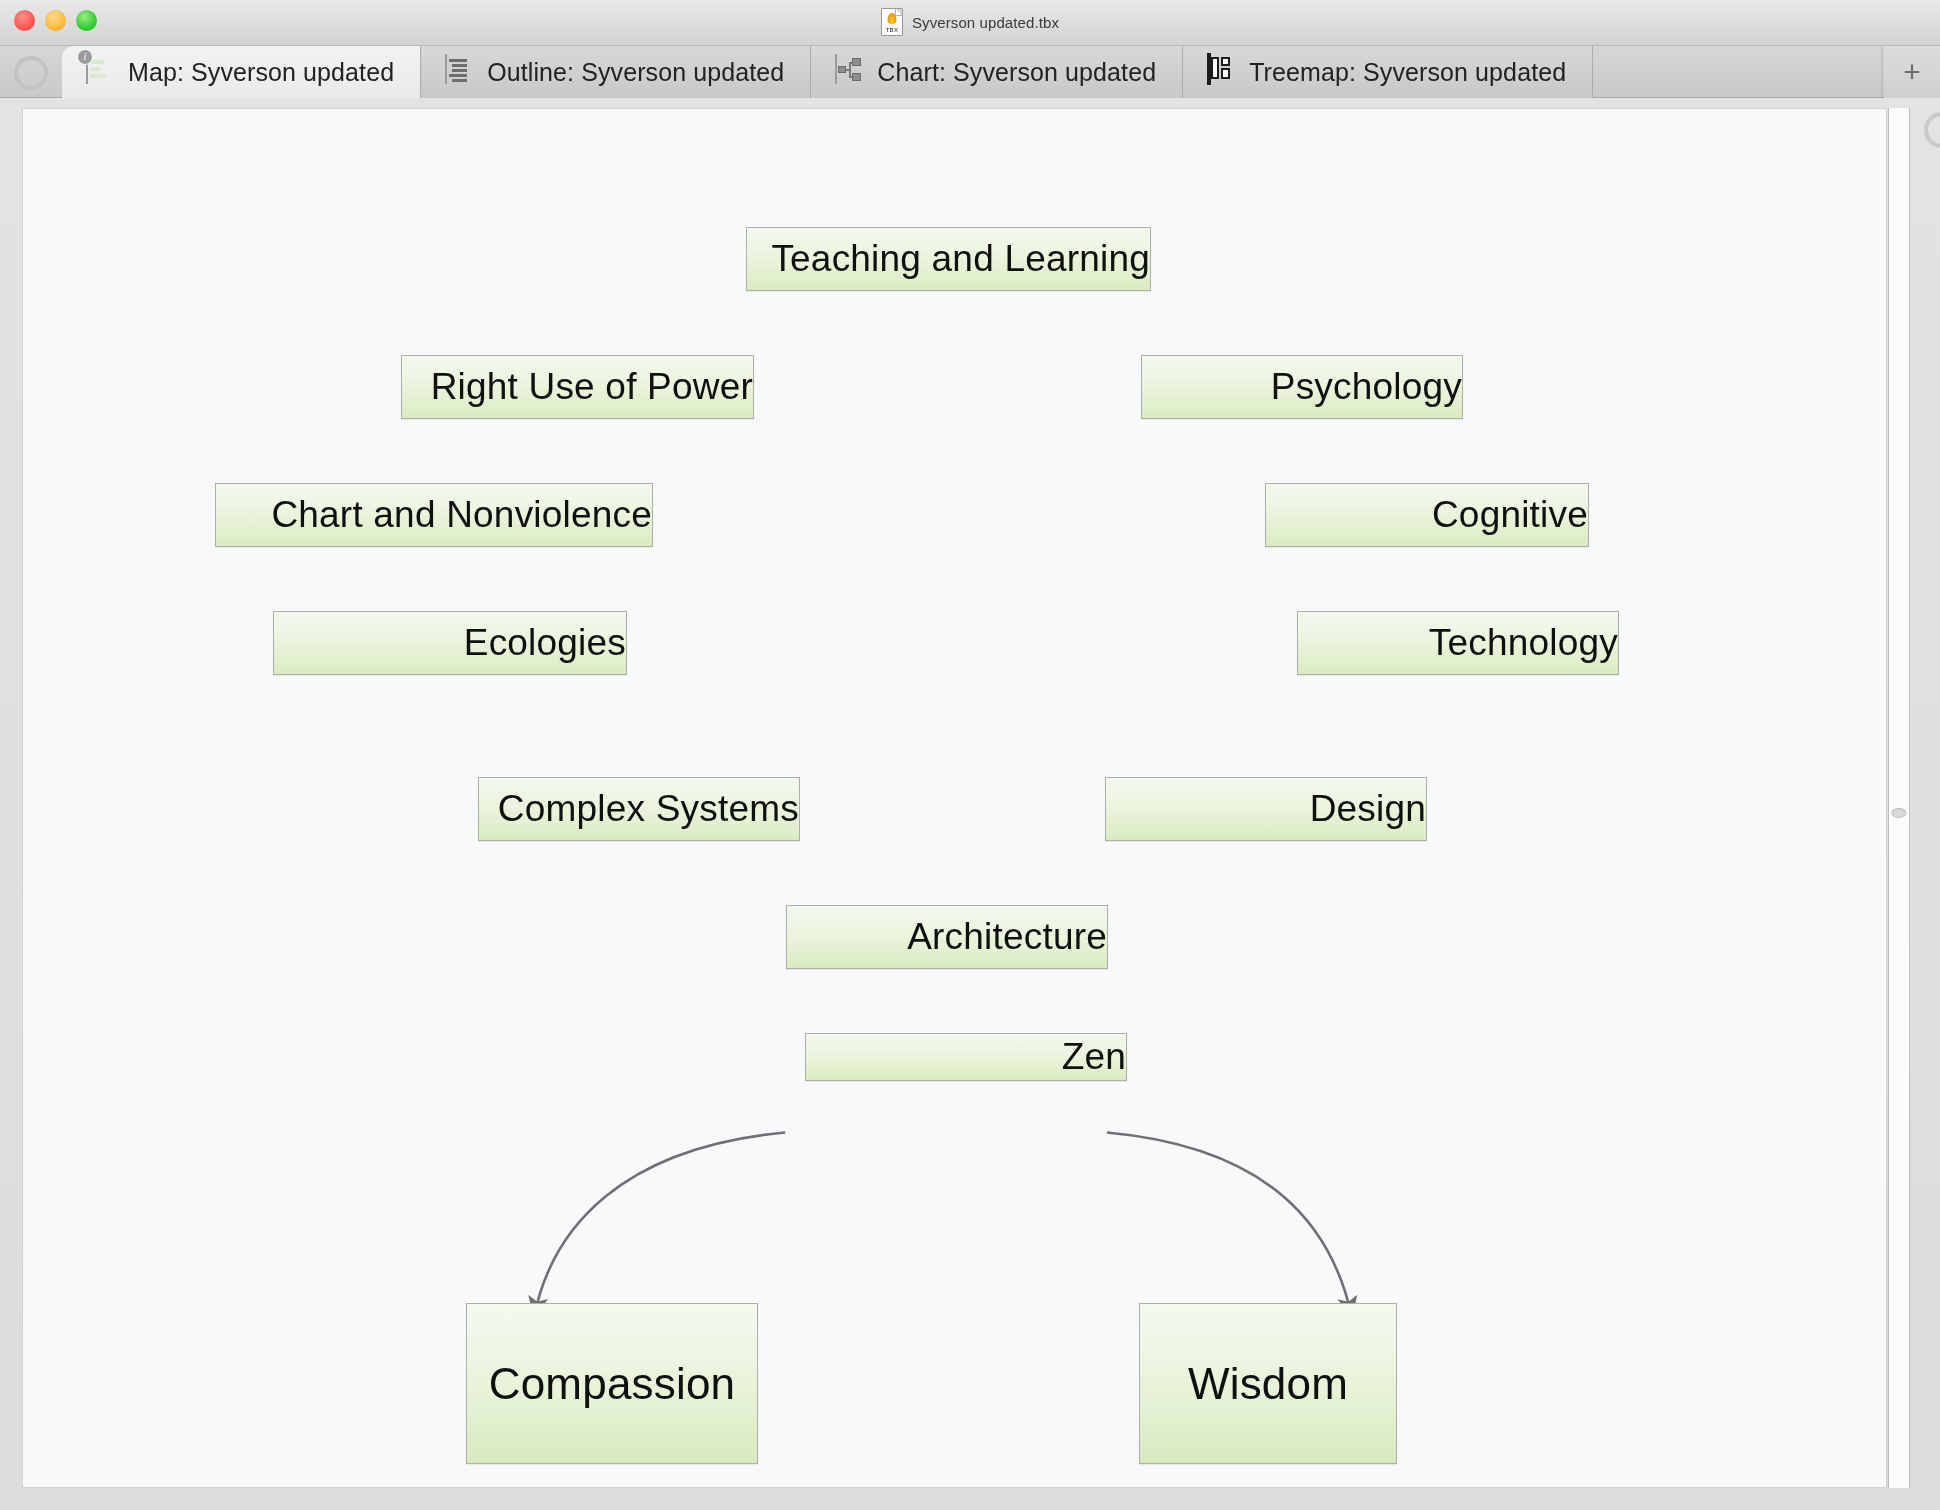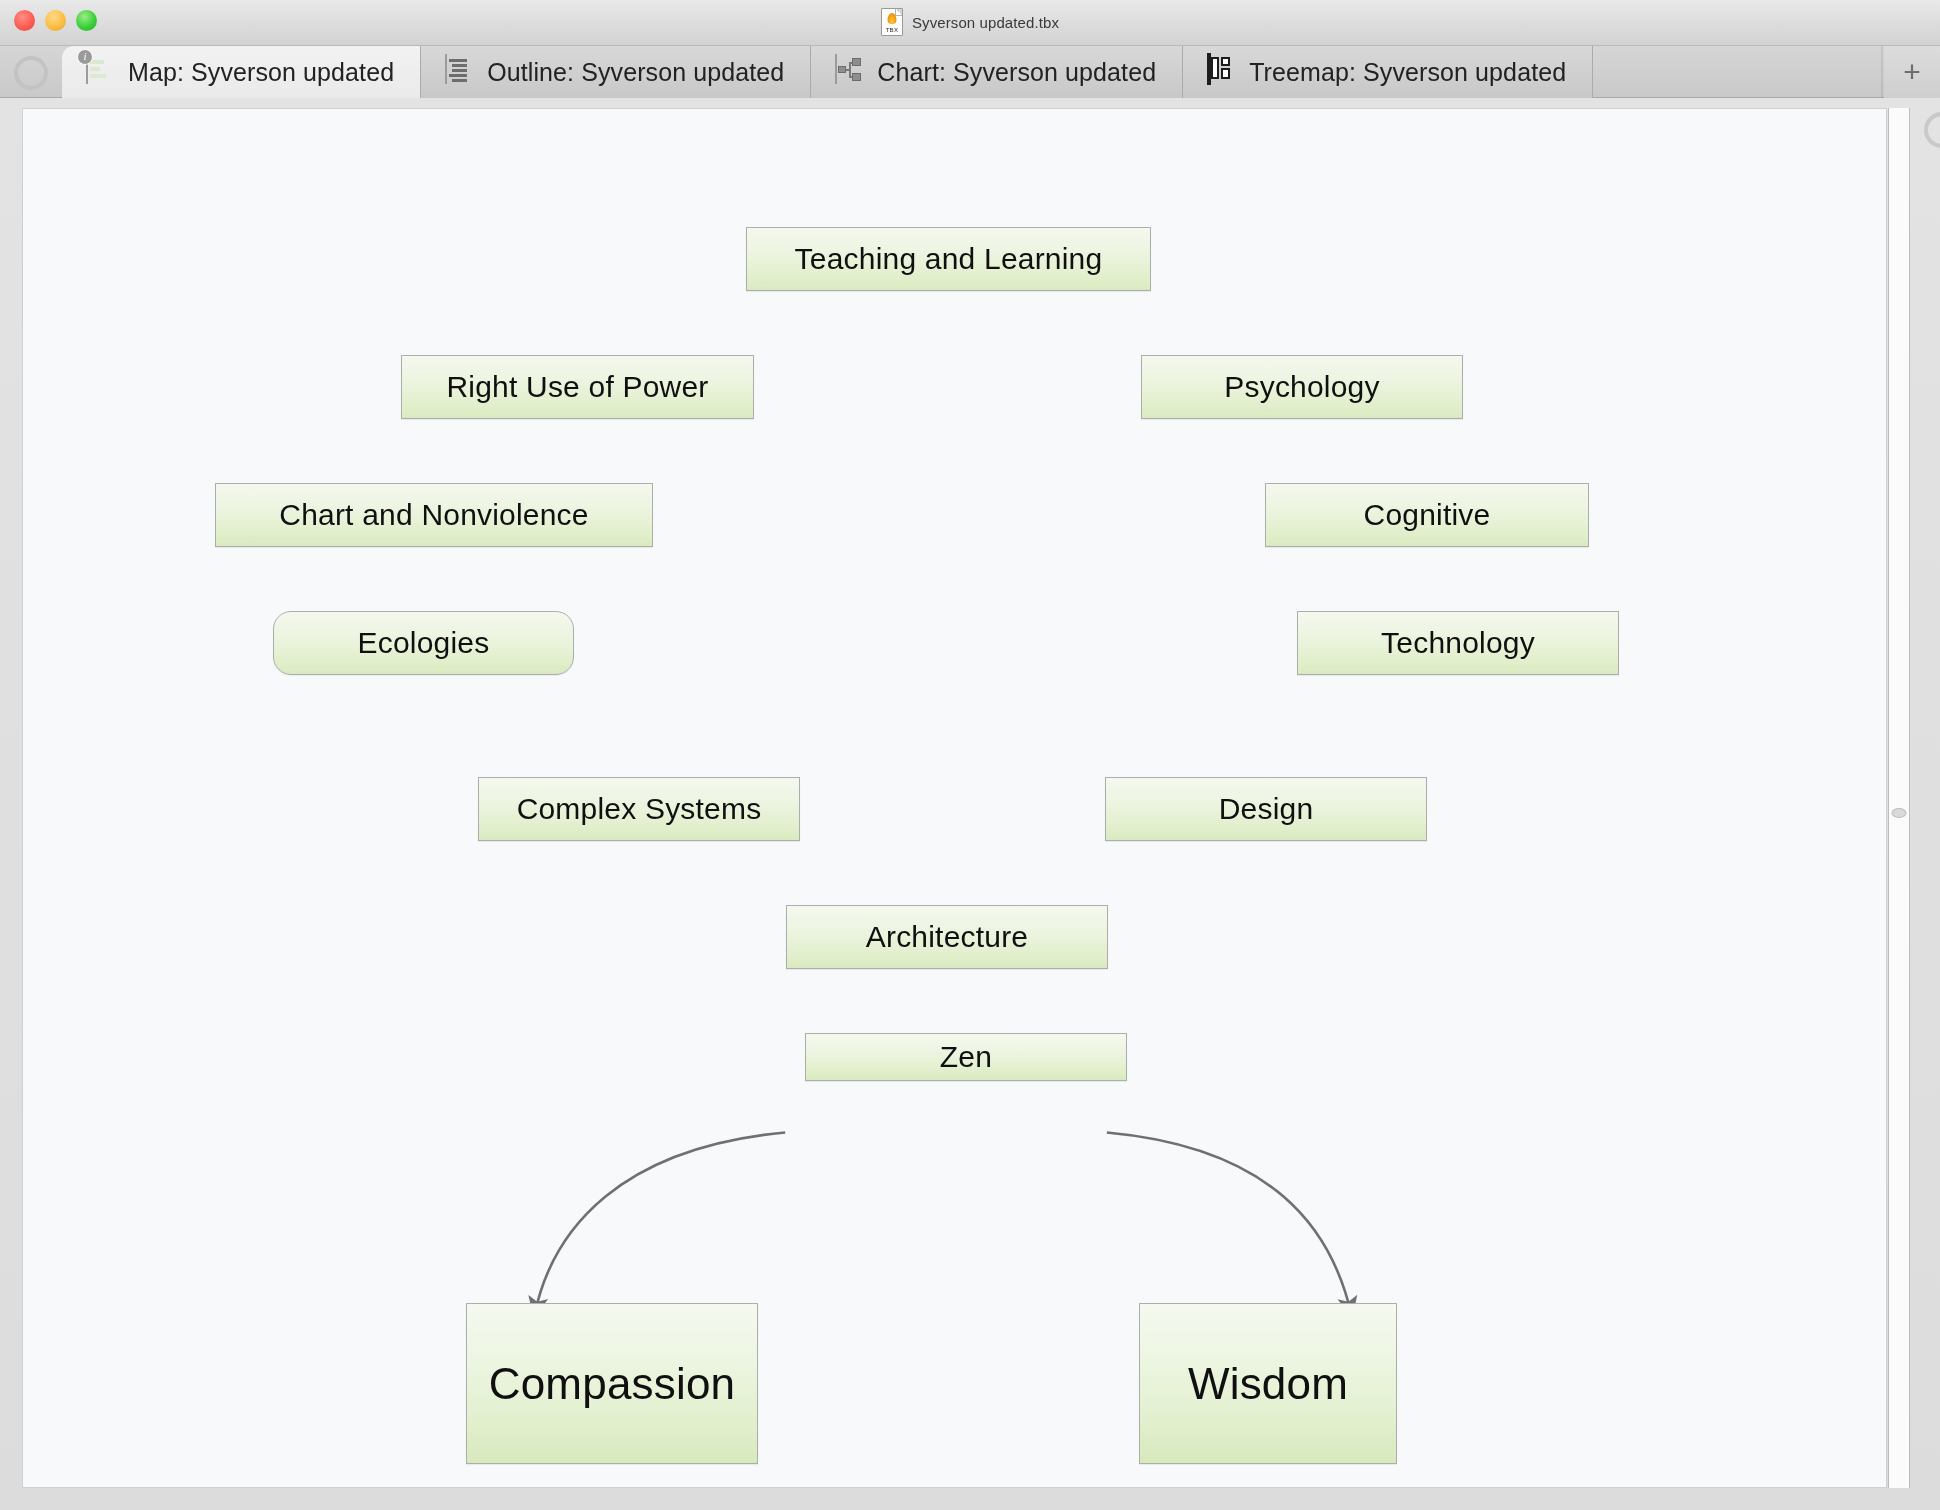--- a/index.html
+++ b/index.html
@@ -308,23 +308,23 @@
   }
 
   
   .node {
     position: absolute;
     box-sizing: border-box;
     border: 1.5px solid #acaeab;
     background: linear-gradient(to bottom, #f4f8ee 0%, #eef5e3 35%, #e2efcd 78%, #d9eabf 100%);
     display: flex;
     align-items: center;
-    justify-content: center;
+    justify-content: flex-end;
     color: #101010;
-    font-size: 30px;
+    font-size: 37px;
     letter-spacing: 0.2px;
     box-shadow: 0 1px 1px rgba(0,0,0,0.06);
     text-align: center;
   }
   .node.big {
     align-items: center;
     justify-content: center;
     font-size: 44px;
     background: linear-gradient(to bottom, #f5f9f0 0%, #eef6e4 30%, #e3f0d0 70%, #d8e9bd 100%);
   }
@@ -441,21 +441,21 @@
 
       <div class="node" style="left:192px; top:374px; width:438px; height:64px;">
         <span>Chart and Nonviolence</span>
       </div>
 
       <div class="node" style="left:1242px; top:374px; width:324px; height:64px;">
         <span>Cognitive</span>
       </div>
 
 
-      <div class="node" style="left:250px; top:502px; width:301px; height:64px;border-radius:18px;">
+      <div class="node" style="left:250px; top:502px; width:354px; height:64px;">
         <span>Ecologies</span>
       </div>
 
       <div class="node" style="left:1274px; top:502px; width:322px; height:64px;">
         <span>Technology</span>
       </div>
 
       <div class="node" style="left:455px; top:668px; width:322px; height:64px;">
         <span>Complex Systems</span>
       </div>

